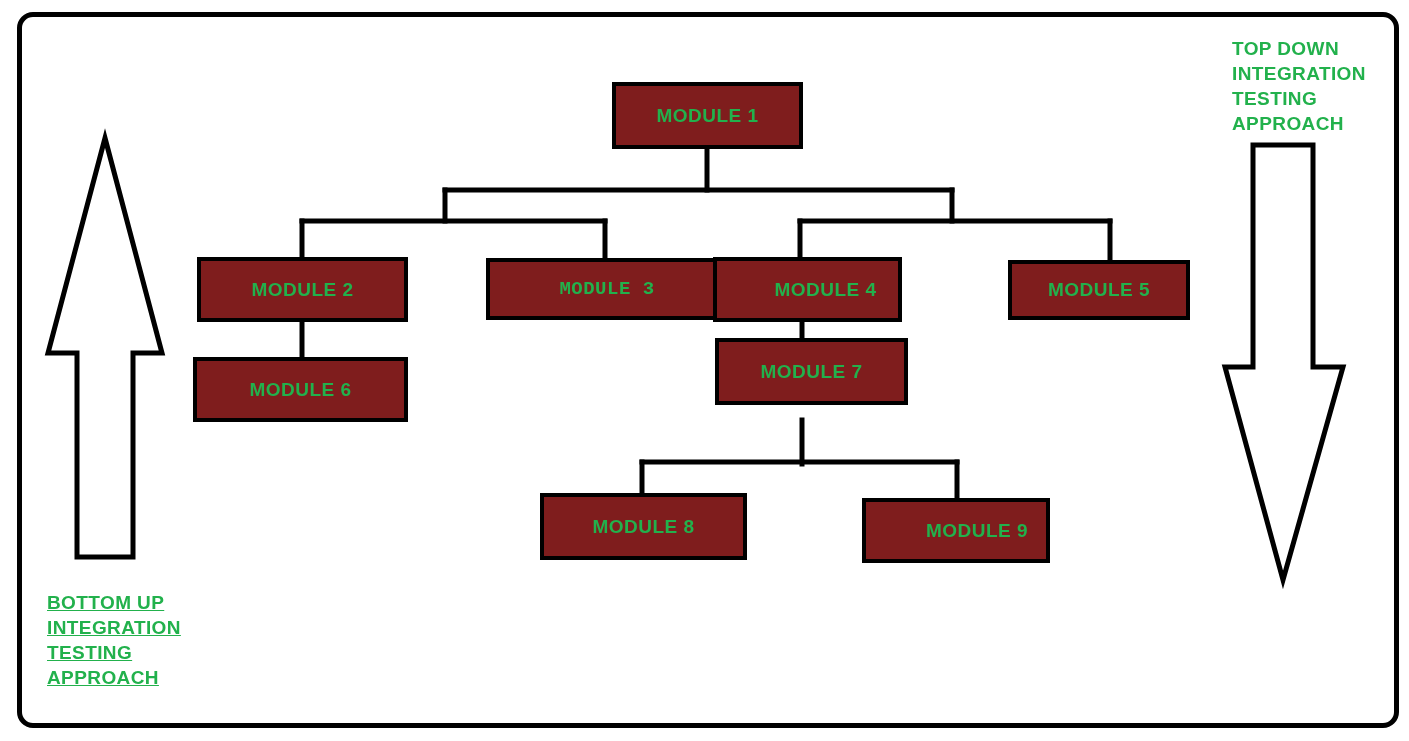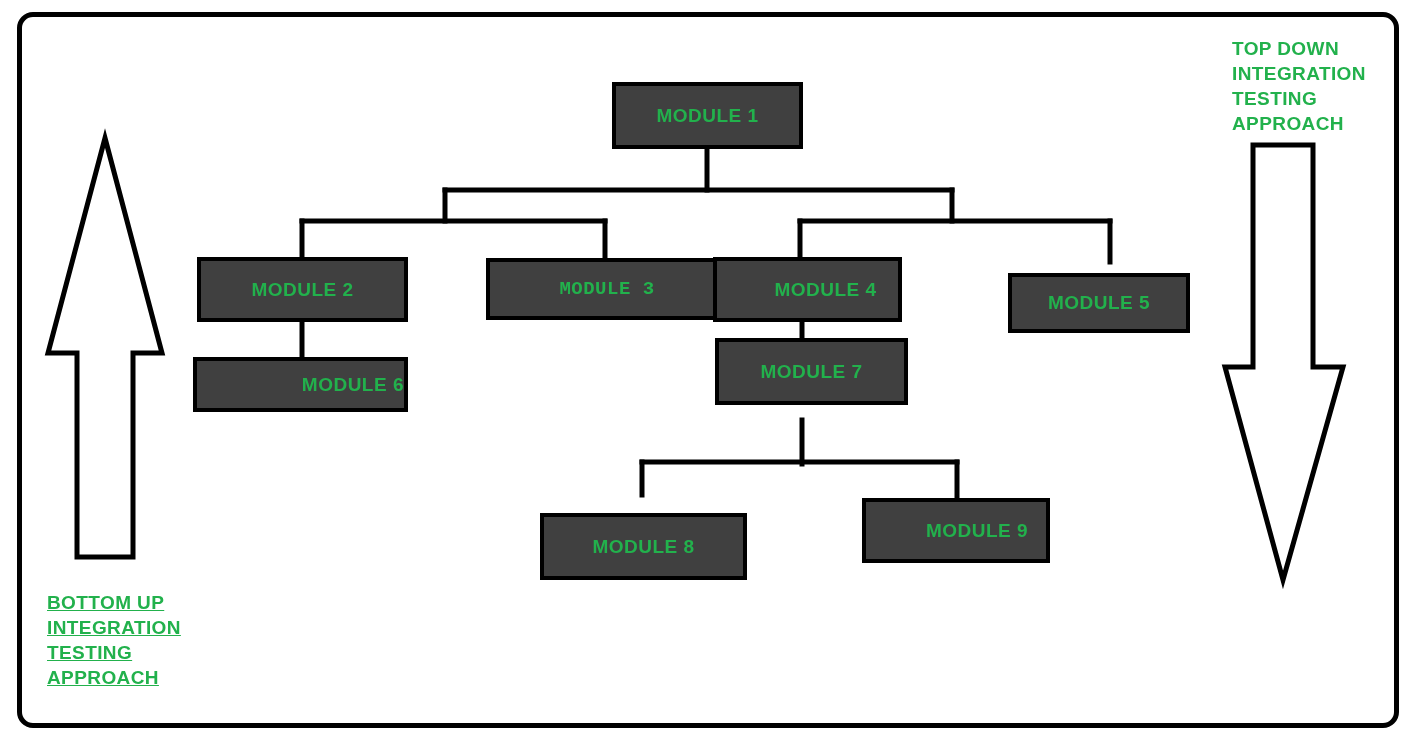--- a/index.html
+++ b/index.html
@@ -17,38 +17,38 @@
     position: absolute;
     left: 17px; top: 12px;
     width: 1382px; height: 716px;
     border: 5px solid var(--ink);
     border-radius: 16px;
   }
   svg.layer { position: absolute; left: 0; top: 0; }
   .mbox {
     position: absolute;
     border: 4px solid var(--ink);
-    background: #404040;
+    background: #7f1d1d;
     display: flex;
     align-items: center;
     justify-content: center;
     color: var(--green);
     font-weight: bold;
     font-size: 19px;
     letter-spacing: 0.5px;
     white-space: nowrap;
   }
   #m1 { left: 612px;  top: 82px;  width: 191px; height: 67px; }
   #m2 { left: 197px;  top: 257px; width: 211px; height: 65px; text-align: center; }
   #m3 { left: 486px;  top: 258px; width: 242px; height: 62px; font-family: Liberation Mono, monospace; }
   #m4 { left: 713px;  top: 257px; width: 189px; height: 65px; padding-left: 36px; }
-  #m5 { left: 1008px; top: 273px; width: 182px; height: 60px; }
-  #m6 { left: 193px;  top: 357px; width: 215px; height: 55px; justify-content: flex-end; }
+  #m5 { left: 1008px; top: 260px; width: 182px; height: 60px; }
+  #m6 { left: 193px;  top: 357px; width: 215px; height: 65px; }
   #m7 { left: 715px;  top: 338px; width: 193px; height: 67px; }
-  #m8 { left: 540px;  top: 493px; width: 207px; height: 67px; margin-top: 20px; }
+  #m8 { left: 540px;  top: 493px; width: 207px; height: 67px; }
   #m9 { left: 862px;  top: 498px; width: 188px; height: 65px; padding-left: 42px; }
   .caption {
     position: absolute;
     color: var(--green);
     font-weight: bold;
     font-size: 19px;
     line-height: 25px;
     letter-spacing: 0.4px;
     white-space: nowrap;
   }

